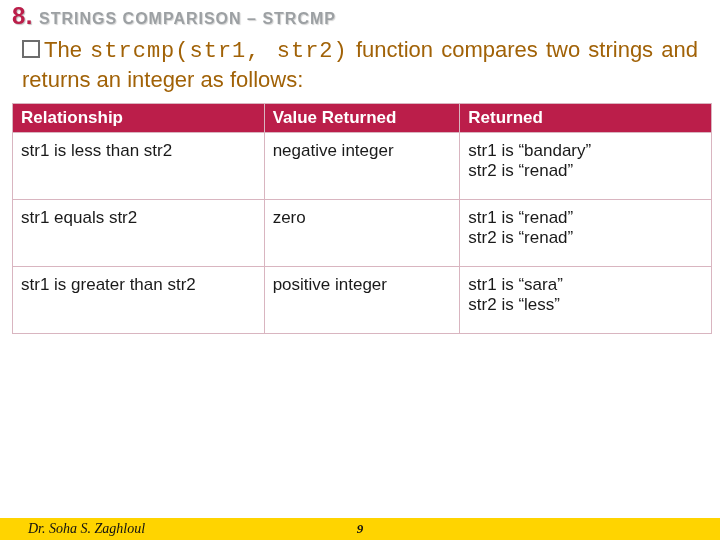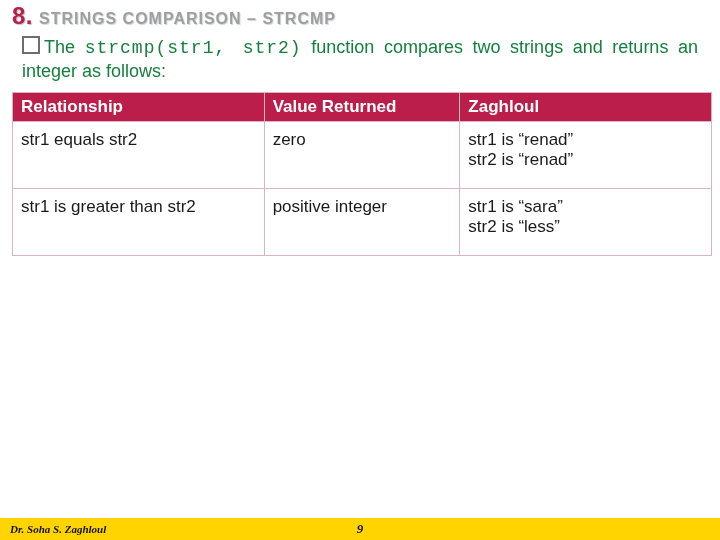--- a/index.html
+++ b/index.html
@@ -30,22 +30,22 @@
   }
   .title-main {
     color: #9ca0a3;
     font-weight: 800;
     font-size: 16px;
     letter-spacing: 1px;
     text-shadow: 1px 1px 1px rgba(0,0,0,0.18);
   }
   .desc {
     margin: 6px 10px 10px 10px;
-    font-size: 18px;
-    color: #15803d;
+    font-size: 22px;
+    color: #a16207;
     line-height: 1.25;
     text-align: justify;
   }
   .bullet-box {
     display: inline-block;
     width: 14px;
     height: 14px;
     border: 2px solid #6d6d6d;
     margin-right: 4px;
     vertical-align: -1px;
@@ -81,24 +81,24 @@
     bottom: 0;
     width: 720px;
     height: 22px;
     background: #ffd400;
     display: flex;
     align-items: center;
   }
   .footer-author {
     font-family: "Comic Sans MS", cursive;
     font-style: italic;
-    font-weight: 700;
-    font-size: 11px;
+    font-weight: 400;
+    font-size: 14px;
     color: #111;
-    padding-left: 10px;
+    padding-left: 28px;
     flex: 0 0 auto;
   }
   .footer-page {
     position: absolute;
     left: 50%;
     transform: translateX(-50%);
     font-family: "Comic Sans MS", cursive;
     font-style: italic;
     font-weight: 700;
     font-size: 13px;
@@ -117,24 +117,32 @@
 
   <p class="desc">
     <span class="bullet-box"></span><span>The </span><span class="mono">strcmp(str1, str2)</span><span> function compares two strings and returns an integer as follows:</span>
   </p>
 
   <table class="tbl">
     <thead>
       <tr>
         <th style="width:36%">Relationship</th>
         <th style="width:28%">Value Returned</th>
-        <th style="width:36%">Zaghloul</th>
+        <th style="width:36%">Returned</th>
       </tr>
     </thead>
     <tbody>
+      <tr>
+        <td>str1 is less than str2</td>
+        <td>negative integer</td>
+        <td>
+          <span>str1 is “bandary”</span><br>
+          <span>str2 is “renad”</span>
+        </td>
+      </tr>
       <tr>
         <td>str1 equals str2</td>
         <td>zero</td>
         <td>
           <span>str1 is “renad”</span><br>
           <span>str2 is “renad”</span>
         </td>
       </tr>
       <tr>
         <td>str1 is greater than str2</td>

